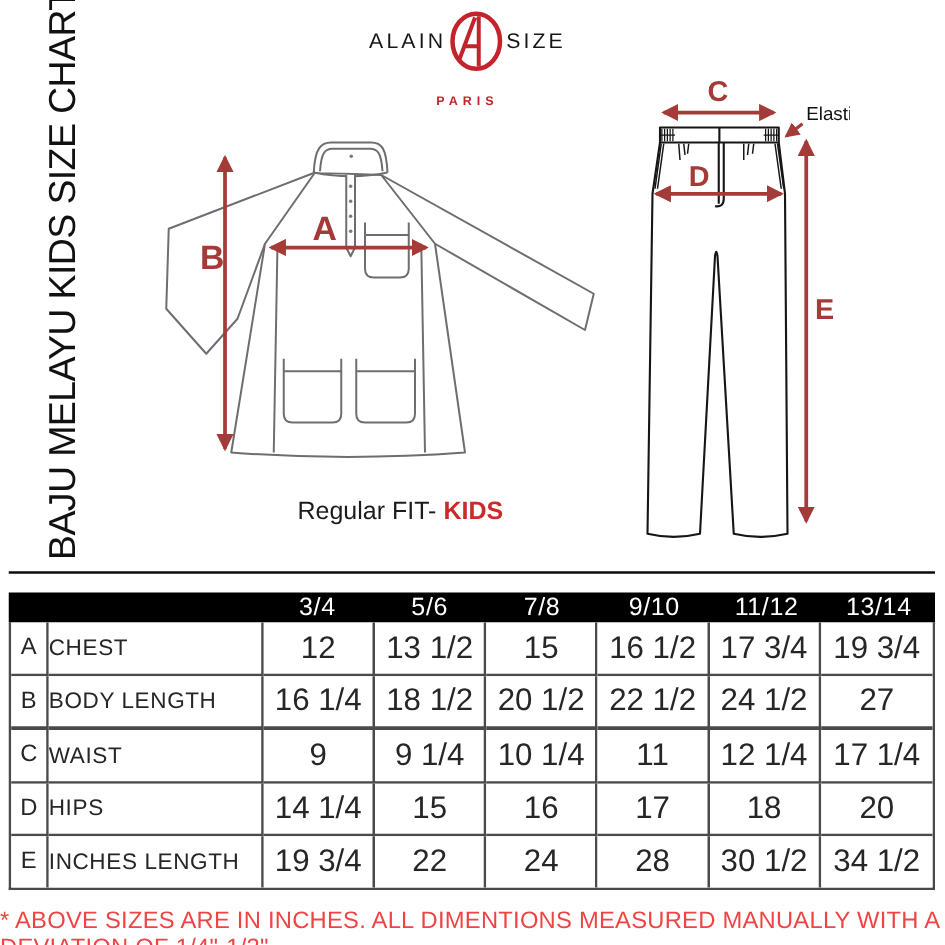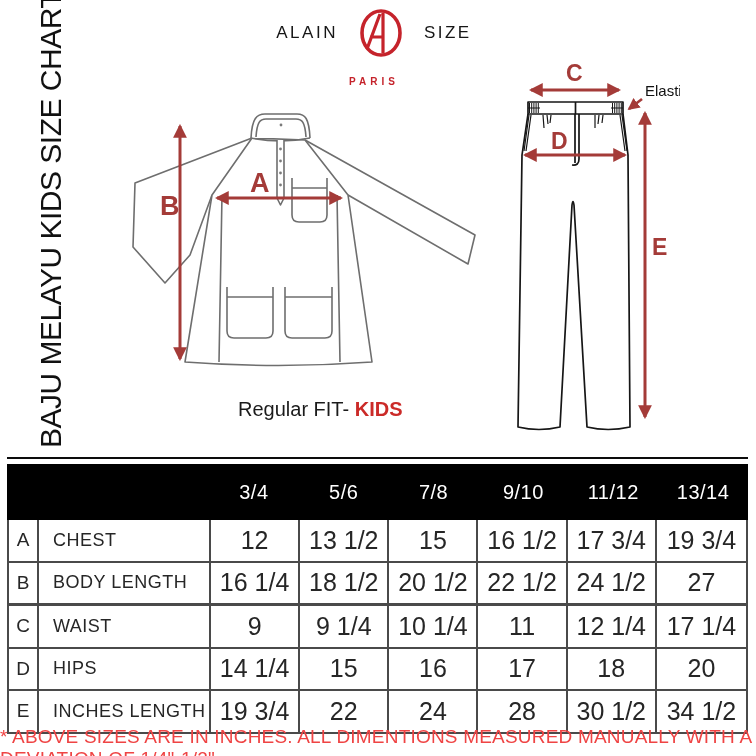--- a/index.html
+++ b/index.html
@@ -14,58 +14,58 @@
   
   .vtitle{
     left:34px;top:448px;width:432px;height:44px;
     transform-origin:0 0;transform:rotate(-90deg);
     font-size:30px;letter-spacing:-0.5px;color:#111;
     text-align:center;white-space:nowrap;font-weight:400;
   }
 
   
   .logo{left:258px;top:8px;width:232px;text-align:center;}
-  .logo-row{display:flex;align-items:center;justify-content:center;gap:20px;}
+  .logo-row{display:flex;align-items:center;justify-content:center;gap:1px;}
   .logo-word{font-size:17px;letter-spacing:2.5px;color:#161616;font-weight:500;}
   .logo-city{font-size:10px;letter-spacing:4px;color:var(--brand-red);font-weight:700;margin-top:18px;}
 
   
   .fitlabel{left:238px;top:398px;width:250px;text-align:left;font-size:20px;color:#1b1b1b;white-space:nowrap;}
   .fitlabel .kids{color:var(--kids-red);font-weight:700;}
 
   
   .shirt-fig{left:105px;top:92px;}
   .pants-fig{left:495px;top:58px;}
   svg text.dim{font-family:"Liberation Sans",sans-serif;font-weight:700;fill:var(--arrow-red);}
   svg text.plain{font-family:"Liberation Sans",sans-serif;fill:#111;font-weight:400;}
 
   
   .sizetable{left:7px;top:457px;width:741px;}
   .t-topline{height:2px;background:#0c0c0c;}
   .t-head{
-    margin-top:5px;background:var(--header-bg);height:56px;
+    margin-top:15px;background:var(--header-bg);height:24px;
     display:grid;grid-template-columns:30px 172px repeat(6,1fr);
     align-items:center;
   }
   .t-head .hcell{color:#fff;font-size:20px;text-align:center;letter-spacing:0.5px;}
   .t-grid{
     display:grid;grid-template-columns:30px 172px repeat(6,1fr);
     border:2px solid var(--border-gray);border-top:none;
   }
   .t-grid .cell{
     height:40.5px;display:flex;align-items:center;justify-content:center;
     border-right:2px solid var(--border-gray);
     border-bottom:2px solid var(--border-gray);
     font-size:25px;color:#262626;background:#fff;
   }
   .t-grid .cell.last-col{border-right:none;}
   .t-grid .cell.last-row{border-bottom:none;}
   .t-grid .cell.thick{border-bottom-width:3px;}
   .t-grid .c-letter{font-size:19px;}
-  .t-grid .c-label{justify-content:flex-start;padding-left:14px;font-size:18px;letter-spacing:0.5px;}
+  .t-grid .c-label{justify-content:flex-start;font-size:18px;letter-spacing:0.5px;}
 
   
   .footnote{left:0;top:726px;width:756px;font-size:19px;color:#ef4444;letter-spacing:0.2px;}
 </style>
 </head>
 <body style="--arrow-red: #a43b38; --brand-red: #c5232b; --kids-red: #cb2a28; --header-bg: #000000; --border-gray: #4a4a4a;">
 
 <div class="abs vtitle">BAJU MELAYU KIDS SIZE CHART</div>
 
 <div class="abs logo">

